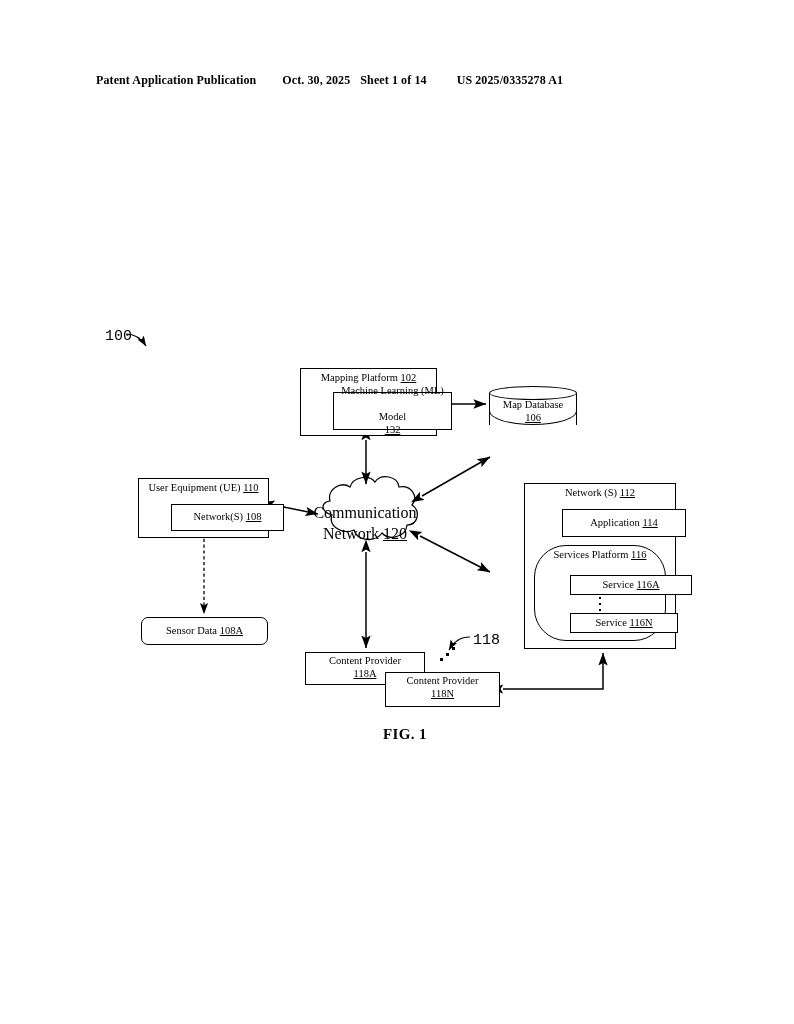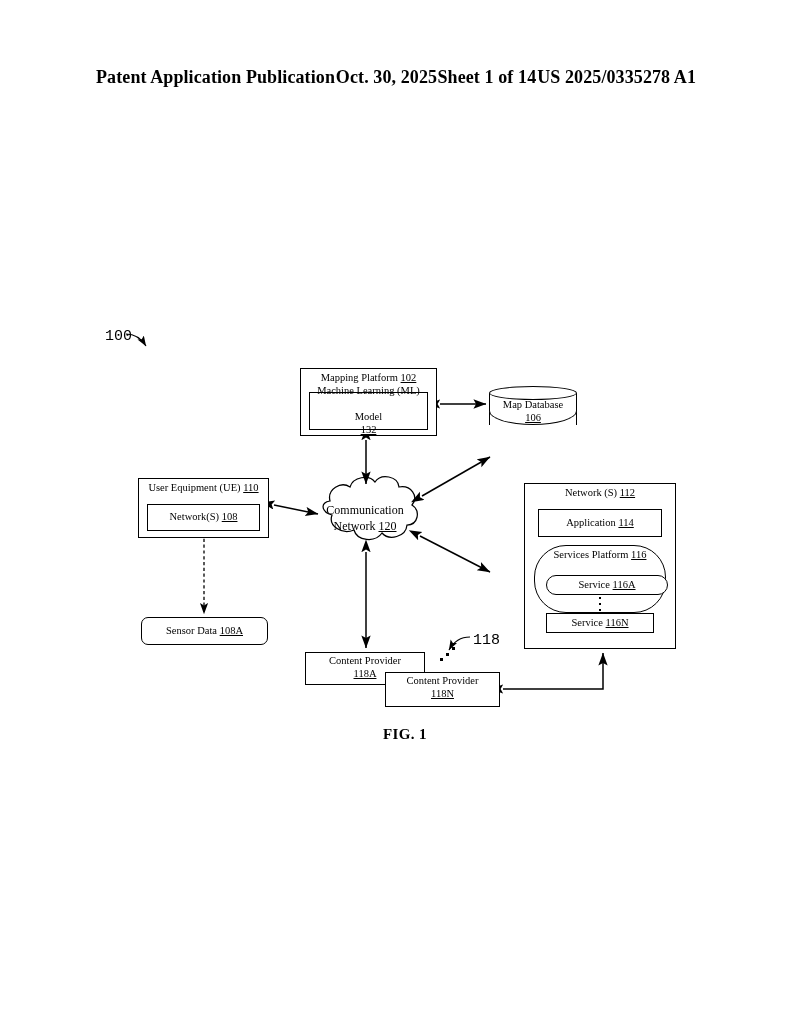--- a/index.html
+++ b/index.html
@@ -19,21 +19,21 @@
 
   
   #page-header {
     position: absolute;
     top: 66px;
     left: 96px;
     width: 600px;
     height: 22px;
     font-family: "Liberation Serif", serif;
     font-weight: bold;
-    font-size: 18px;
+    font-size: 12px;
     letter-spacing: 0.1px;
     white-space: nowrap;
     display: flex;
     align-items: flex-end;
   }
   #page-header .h-seg { display: inline-block; }
   #page-header .gap-a { width: 26px; display: inline-block; }
   #page-header .gap-b { width: 10px; display: inline-block; }
   #page-header .gap-c { width: 30px; display: inline-block; }
 
@@ -75,41 +75,42 @@
     position: absolute;
     box-sizing: border-box;
     border: 1.3px solid #000;
     background: #ffffff;
     font-size: 10.5px;
     line-height: 1.22;
     text-align: center;
     display: flex;
     align-items: center;
     justify-content: center;
+    margin-left: 24px;
   }
   .u { text-decoration: underline; }
 
   
   #mapping-platform { left: 300px; top: 368px; width: 137px; height: 68px; }
   #ml-model {
     left: 309px; top: 392px; width: 119px; height: 38px;
   }
   #ml-model span { display: block; width: 100%; }
 
   #user-equipment { left: 138px; top: 478px; width: 131px; height: 60px; }
   #sensors { left: 147px; top: 504px; width: 113px; height: 27px; }
 
   #sensor-data { left: 141px; top: 617px; width: 127px; height: 28px;
                  justify-content: center; border-radius: 7px; }
   #sensor-data .title { padding-top: 0; }
 
   #platforms { left: 524px; top: 483px; width: 152px; height: 166px; }
   #application { left: 538px; top: 509px; width: 124px; height: 28px; }
-  #services-platform { left: 534px; top: 545px; width: 132px; height: 68px; border-radius: 32px; }
-  #service-a { left: 546px; top: 575px; width: 122px; height: 20px; border-radius: 10px; }
+  #services-platform { left: 534px; top: 545px; width: 132px; height: 96px; border-radius: 32px; }
+  #service-a { left: 546px; top: 575px; width: 122px; height: 20px; }
   #service-n { left: 546px; top: 613px; width: 108px; height: 20px; }
   .vdots {
     position: absolute;
     left: 596px; top: 597px;
     width: 8px; height: 14px;
     display: flex;
     flex-direction: column;
     justify-content: space-between;
     align-items: center;
   }
@@ -171,21 +172,21 @@
   #comm-cloud {
     position: absolute;
     left: 311px; top: 487px;
     width: 108px; height: 62px;
   }
   #comm-cloud .cloud-label {
     position: absolute;
     left: 0; top: 16px;
     width: 108px;
     text-align: center;
-    font-size: 12px;
+    font-size: 16px;
     line-height: 1.3;
     z-index: 3;
   }
 
   
   .callout {
     position: absolute;
     font-size: 15px;
     font-family: Liberation Mono, monospace;
   }

